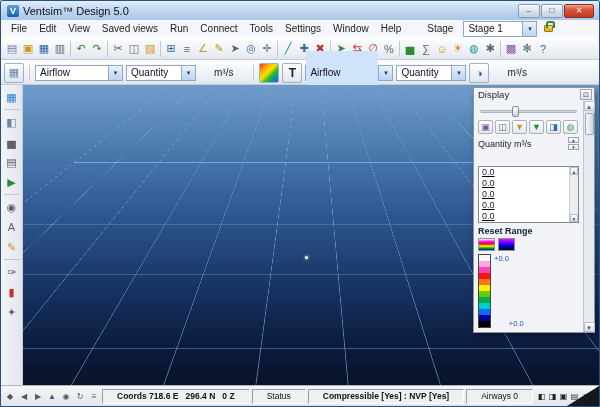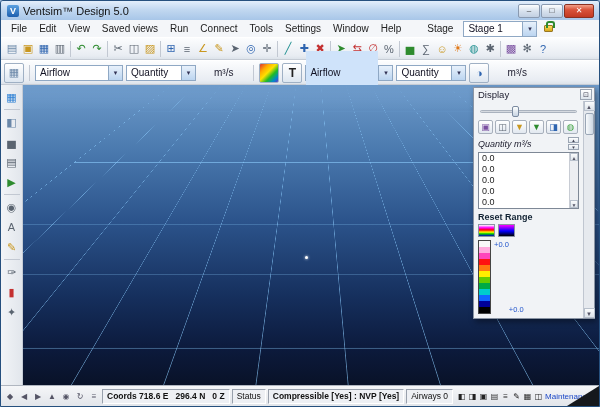--- a/index.html
+++ b/index.html
@@ -98,28 +98,28 @@
   .slider-row { height:12px; position:relative; margin:2px 2px 3px 0; }
   .slider-track { position:absolute; left:2px; right:2px; top:5px; height:3px; background:#d6dae0;
                   border:1px solid #aab2be; border-radius:2px; }
   .slider-thumb { position:absolute; left:34%; top:1px; width:7px; height:11px;
                   background:linear-gradient(#fdfefe,#c8d4e2); border:1px solid #7b8aa0; border-radius:2px; }
 
   .tabs-row { display:flex; gap:2px; margin-bottom:3px; }
   .ptab { width:15px; height:14px; border:1px solid #a8b0bc; background:linear-gradient(#fff,#e2e8f0);
           display:flex; align-items:center; justify-content:center; font-size:9px; border-radius:2px; }
 
-  .qty-row { display:flex; align-items:center; margin-bottom:2px;font-style:italic; }
+  .qty-row { display:flex; align-items:center; margin-bottom:16px; }
   .qty-label { font-size:9px; color:#223; }
   .spinner { margin-left:auto; display:flex; flex-direction:column; gap:1px; margin-right:2px; }
   .spin-btn { width:11px; height:6px; font-size:4.5px; line-height:5px; text-align:center;
               border:1px solid #9aa4b2; background:linear-gradient(#fff,#dde4ec); color:#445; }
 
   .listbox { border:1px solid #7e8896; background:#fff; height:57px; display:flex; margin-right:2px; }
-  .list-rows { flex:1; }
+  .list-rows { flex:1;text-decoration:underline; }
   .list-row { height:11px; line-height:11px; padding-left:3px; font-size:9px; color:#222; }
   .lscroll { width:9px; background:#eceef2; border-left:1px solid #c8ccd4; display:flex; flex-direction:column; }
   .ls-arrow { height:8px; font-size:5px; text-align:center; line-height:8px;
               background:linear-gradient(#fbfcfd,#dde3ea); border:1px solid #b8c0cc; color:#556; }
   .ls-arrow.bottom { margin-top:auto; }
 
   .reset-row { display:flex; align-items:center; margin:3px 0 2px; }
   .reset-label { font-size:9px; color:#123; font-weight:bold; }
   .gradbtns { display:flex; gap:3px; margin-bottom:3px; }
   .gbtn { width:17px; height:13px; border:1px solid #8a94a4; }
@@ -132,21 +132,21 @@
   .legend-labels { display:flex; font-size:7.5px; color:#2255cc; height:74px; }
   .legend-labels .min { margin-top:auto; }
 
   
   .statusbar { height:21px; background:linear-gradient(#f5f6f8,#e2e5ea); border-top:1px solid #b0b6c0;
                display:flex; align-items:center; padding:0 3px; gap:2px; flex:0 0 auto; font-size:8.5px;
                position:relative; overflow:hidden; }
   .sb-icon { width:12px; height:15px; display:flex; align-items:center; justify-content:center;
              font-size:8px; color:#556; flex:0 0 auto; }
   .sbox { border:1px solid; border-color:#98a0ac #fff #fff #98a0ac; background:#eef0f4; height:15px;
-          display:flex; align-items:center; padding:0 4px; white-space:pre; font-weight:bold; color:#111;
+          display:flex; align-items:center; padding:0 14px; white-space:pre; font-weight:bold; color:#111;
           flex:0 0 auto; }
   .sbox.plain { font-weight:normal; }
   .sb-spacer { flex:1; min-width:0; }
   .sb-toggle { width:9px; text-align:center; font-size:8px; color:#222; flex:0 0 auto; }
   .maint { color:#1d49c8; font-size:8px; white-space:nowrap; flex:0 0 auto; }
   .corner-fold { position:absolute; right:0; bottom:0; width:0; height:0;
                  border-bottom:20px solid #15181c; border-left:32px solid transparent; }
 </style>
 </head>
 <body>

